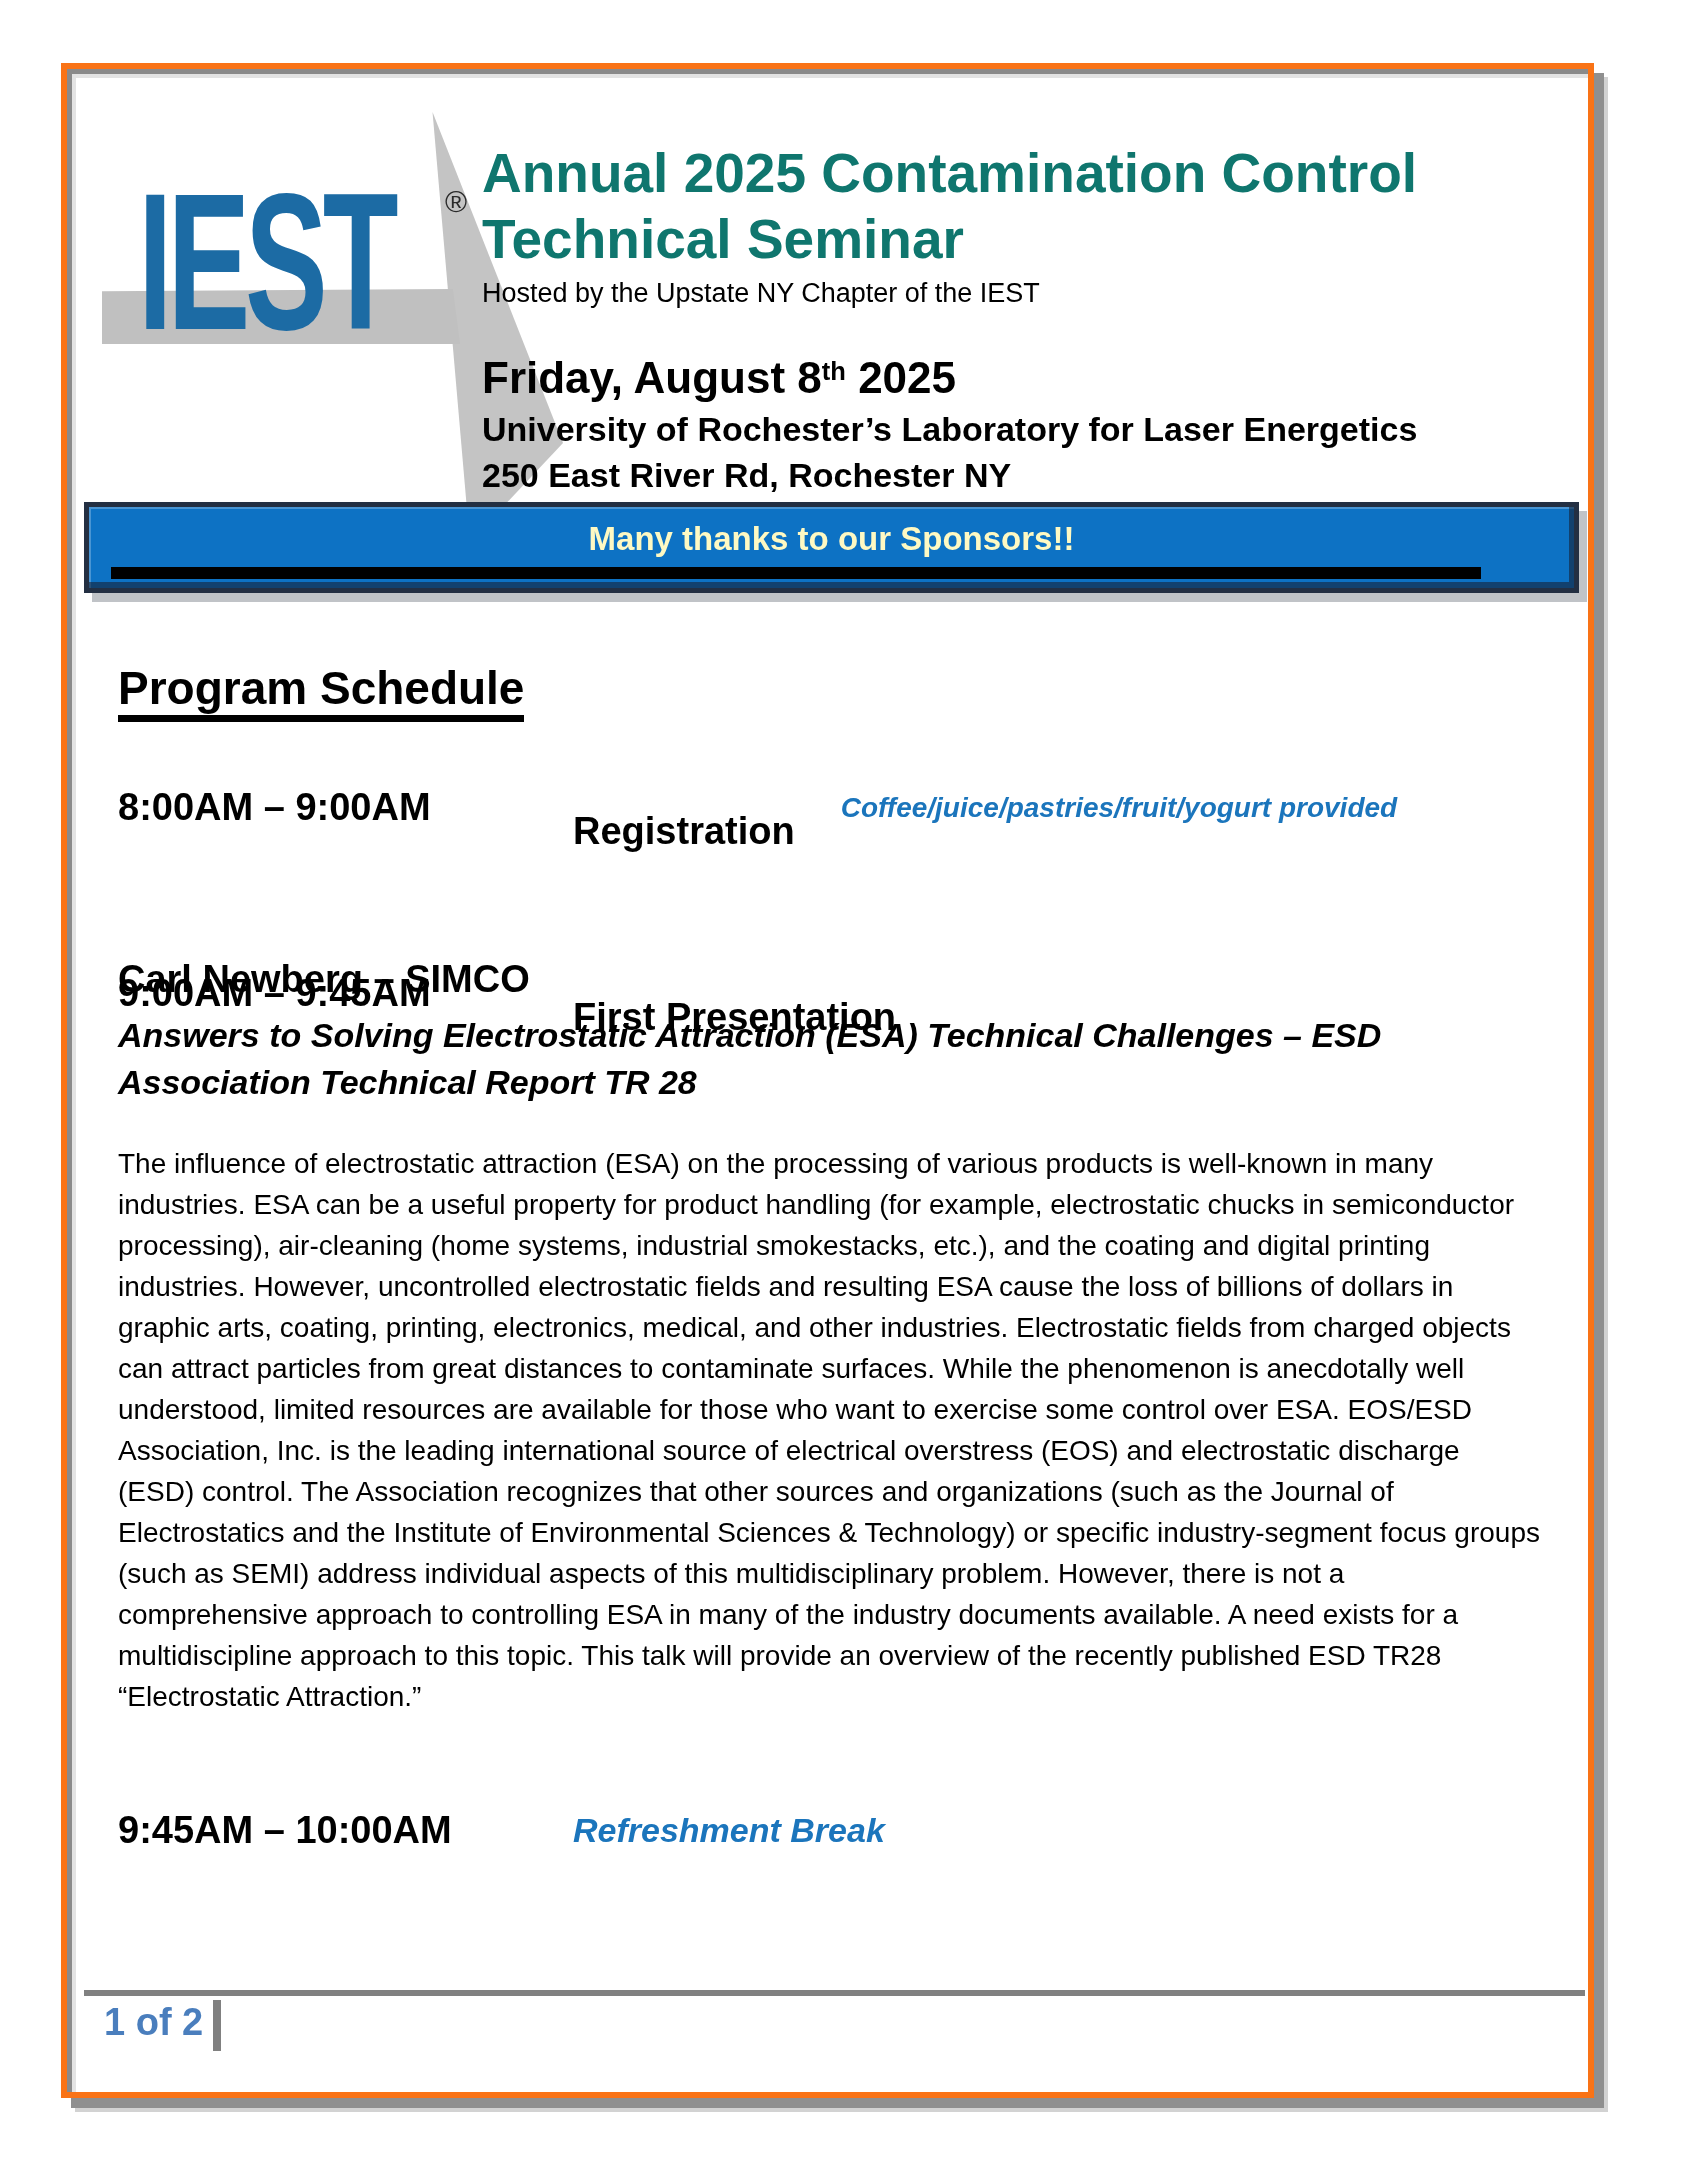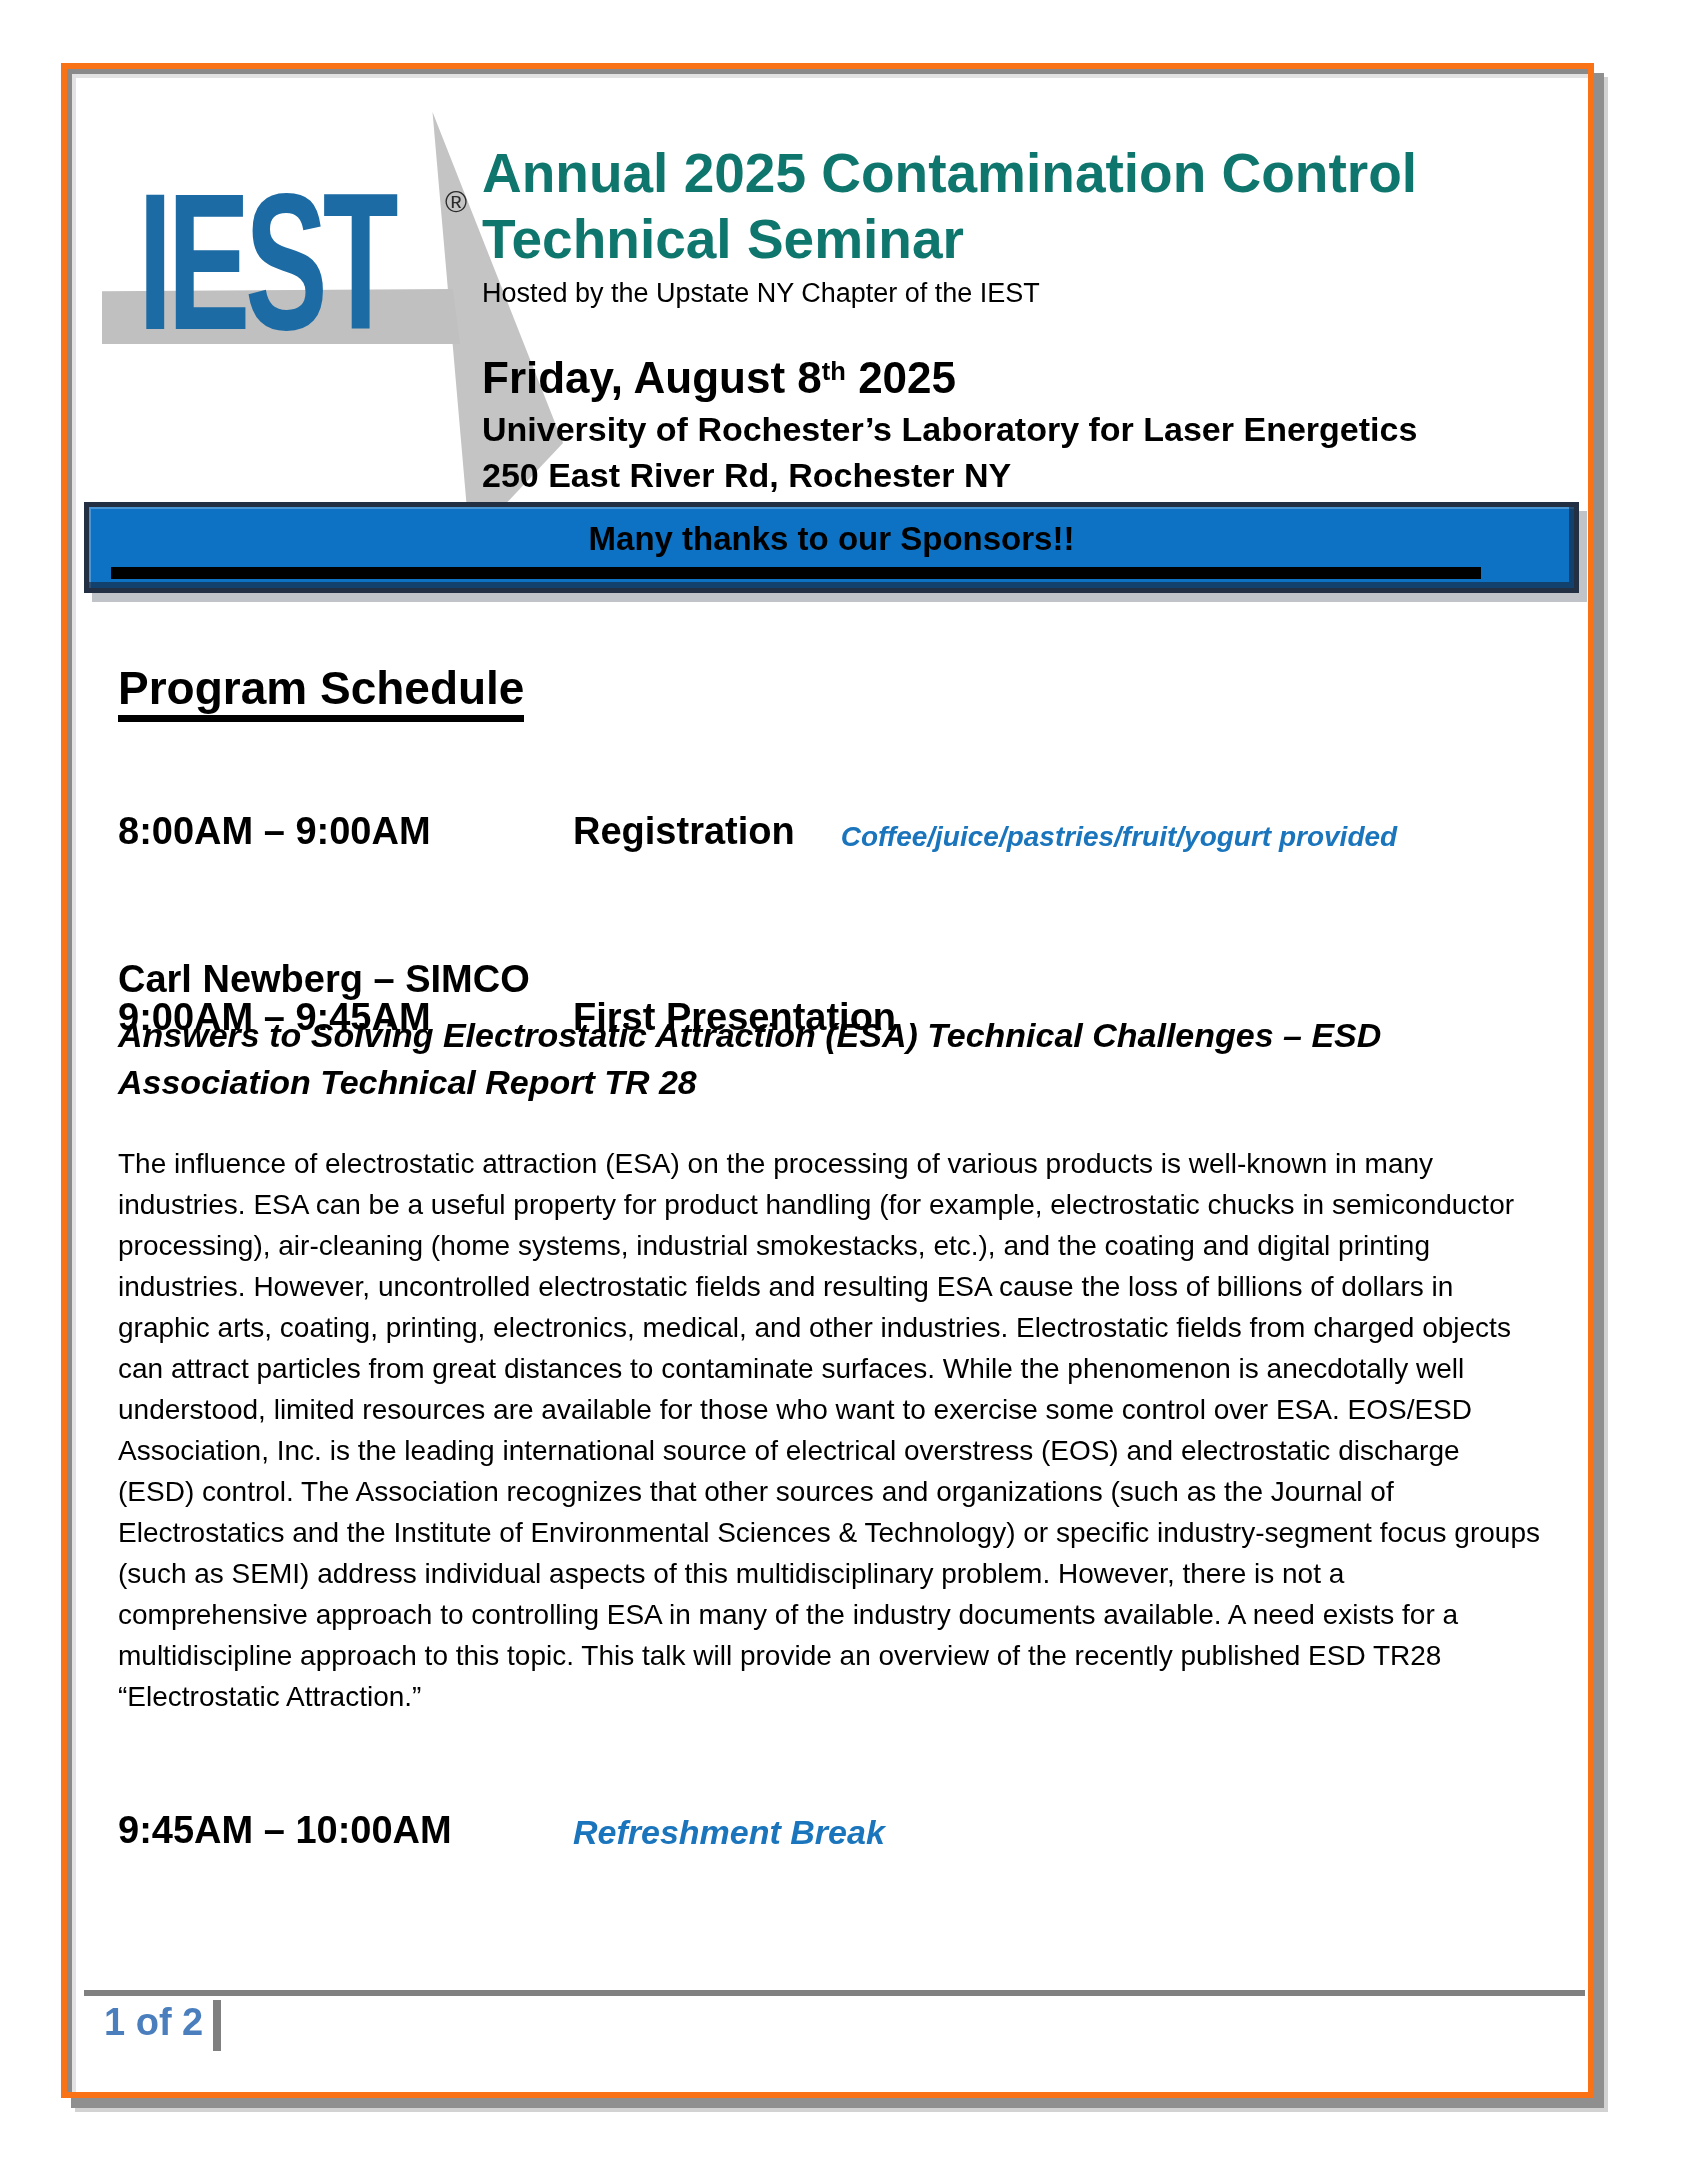--- a/index.html
+++ b/index.html
@@ -59,36 +59,36 @@
     width:1495px; height:91px;
     box-sizing:border-box;
     background:#0d72c4;
     border:5px solid #232f42;
     box-shadow:
       inset -5px -6px 0 rgba(21,34,54,0.6),
       inset 2px 2px 0 rgba(255,255,255,0.25),
       8px 9px 0 #c0c3c7;
   }
   .banner-text {
-    text-align:center; color:#000000;
+    text-align:center; color:#fef9c3;
     font-size:33px; font-weight:bold;
     padding-top:13px;
   }
   .banner-rule {
     position:absolute; left:22px; right:93px; bottom:9px; height:12px;
     background:#000000;
   }
 
   
   .prog-heading {
     position:absolute; left:51px; top:592px;
     font-size:46px; font-weight:bold; color:#000;
     border-bottom:7px solid #000; 
   }
-  .sched-row { position:absolute; left:51px; display:flex; align-items:flex-end; }
+  .sched-row { position:absolute; left:51px; display:flex; align-items:center; }
   .row-1 { top:693px; }
   .row-2 { top:879px; }
   .row-break { top:1729px;margin-top:11px; }
   .sched-time { width:455px; font-size:38px; font-weight:bold; color:#000; flex:none; }
   .sched-event { font-size:38px; font-weight:bold; color:#000;margin-top:48px; }
   .sched-note { margin-left:46px; font-size:28px; font-weight:bold; font-style:italic; color:#1b75bc; }
   .event-blue { font-size:34px; font-weight:bold; font-style:italic; color:#1b75bc; }
 
   .speaker { position:absolute; left:51px; top:889px; font-size:38px; font-weight:bold; color:#000; }
   .talk-title {

